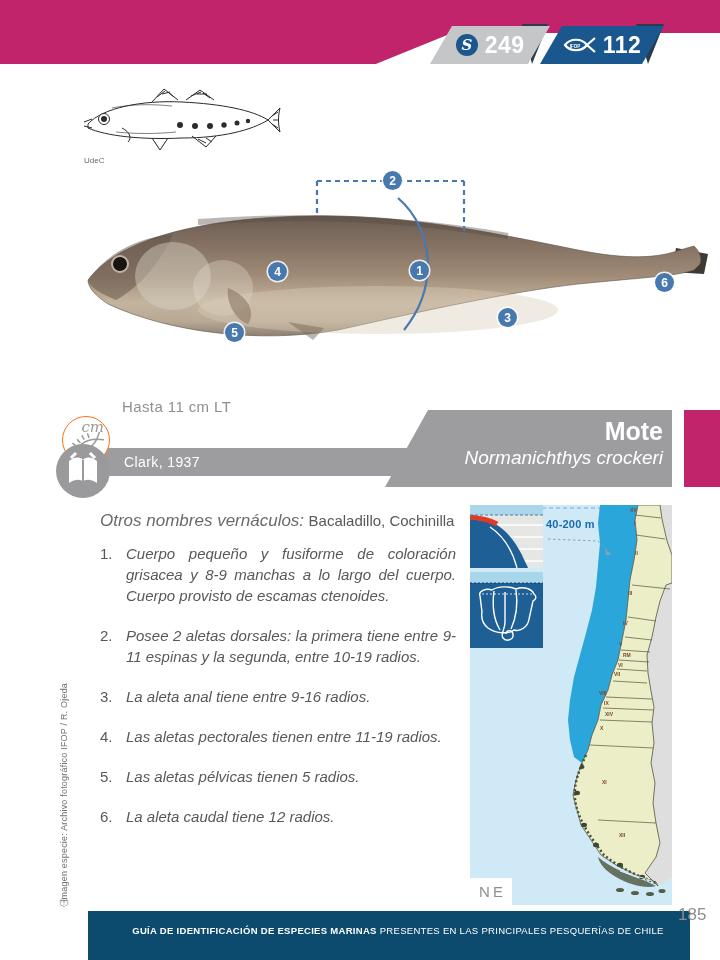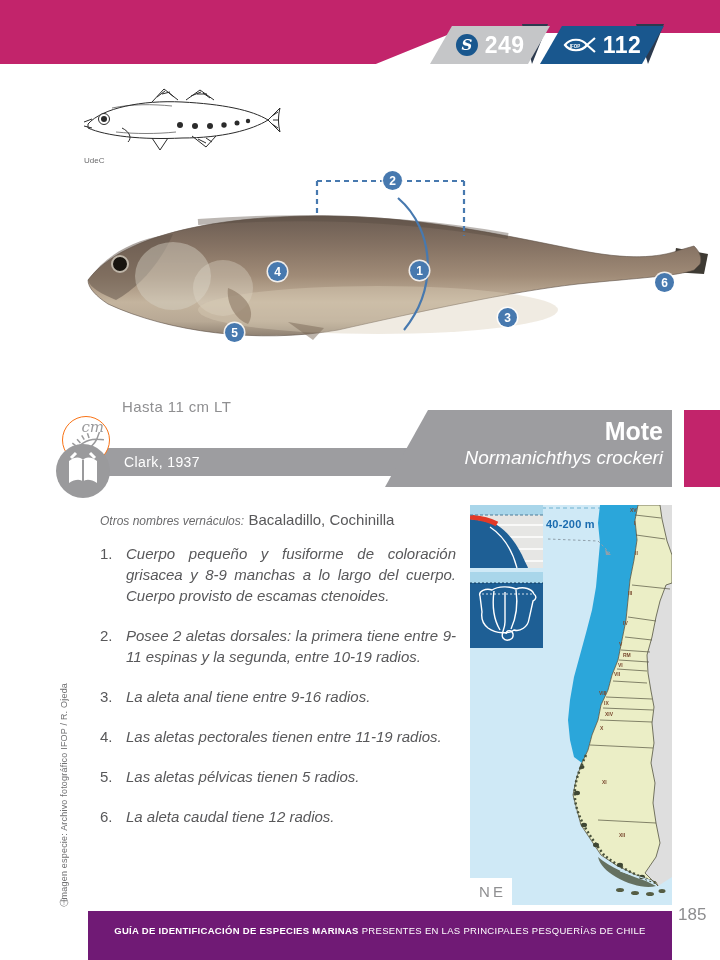--- a/index.html
+++ b/index.html
@@ -36,42 +36,42 @@
     display:flex;align-items:center;z-index:3;}
   .author-strip span{margin-left:28px;color:#fff;font-size:14px;letter-spacing:.4px;}
   .name-banner{position:absolute;left:385px;top:410px;width:287px;height:77px;background:#9d9da0;
     clip-path:polygon(43px 0,100% 0,100% 100%,0 100%);color:#fff;text-align:right;
     box-sizing:border-box;padding:7px 9px 0 0;z-index:3;}
   .name-banner .common{font-size:25px;font-weight:bold;line-height:28px;}
   .name-banner .sci{font-size:19px;font-style:italic;line-height:26px;}
   .pink-block{position:absolute;left:684px;top:410px;width:36px;height:77px;background:#c2246b;}
   
   .other-names{position:absolute;left:100px;top:511px;width:360px;color:#58585a;}
-  .other-names .lbl{font-style:italic;font-size:12px;color:#6a6a6c;}
+  .other-names .lbl{font-style:italic;font-size:17px;color:#6a6a6c;}
   .other-names .val{font-size:15px;}
   .traits{position:absolute;left:100px;top:543px;width:356px;}
   .trait{display:flex;margin-bottom:19px;color:#58585a;font-size:15px;line-height:21px;}
   .trait .n{width:26px;flex:none;}
   .trait .t{flex:1;text-align:justify;font-style:italic;}
   
   .map-panel{position:absolute;left:470px;top:505px;width:202px;height:400px;background:#cfe9f6;
     overflow:hidden;}
   .map-svg{position:absolute;left:0;top:0;}
   .inset{position:absolute;left:0;}
   .depth-label{position:absolute;left:76px;top:13px;font-size:11px;font-weight:bold;color:#1a6cb0;
     letter-spacing:.2px;z-index:3;}
   .region{position:absolute;font-size:5px;font-weight:bold;color:#7a4a30;z-index:3;}
   .ne-box{position:absolute;left:0;top:373px;width:42px;height:27px;background:#fff;display:flex;
     align-items:center;justify-content:center;z-index:4;}
   .ne-box span{font-size:15px;color:#8f8f91;letter-spacing:3px;margin-left:3px;}
   
   .v-credit{position:absolute;left:58px;top:668px;height:246px;writing-mode:vertical-rl;
     transform:rotate(180deg);font-size:9px;color:#707072;letter-spacing:.2px;}
-  .footer-band{position:absolute;left:88px;top:911px;width:584px;height:49px;background:#701a75;
-    display:flex;align-items:flex-start;justify-content:center;}
+  .footer-band{position:absolute;left:88px;top:911px;width:584px;height:49px;background:#0c4a6e;
+    display:flex;align-items:flex-start;justify-content:center;padding-left:18px;}
   .footer-band .txt{margin-top:14px;color:#fff;font-size:9.5px;letter-spacing:.3px;}
   .footer-band .b{font-weight:bold;}
   .page-num{position:absolute;left:678px;top:905px;font-size:17px;color:#8d8d8f;}
 </style>
 </head>
 <body>
 
 <div id="page">
 
   <div class="hdr-band"></div>

